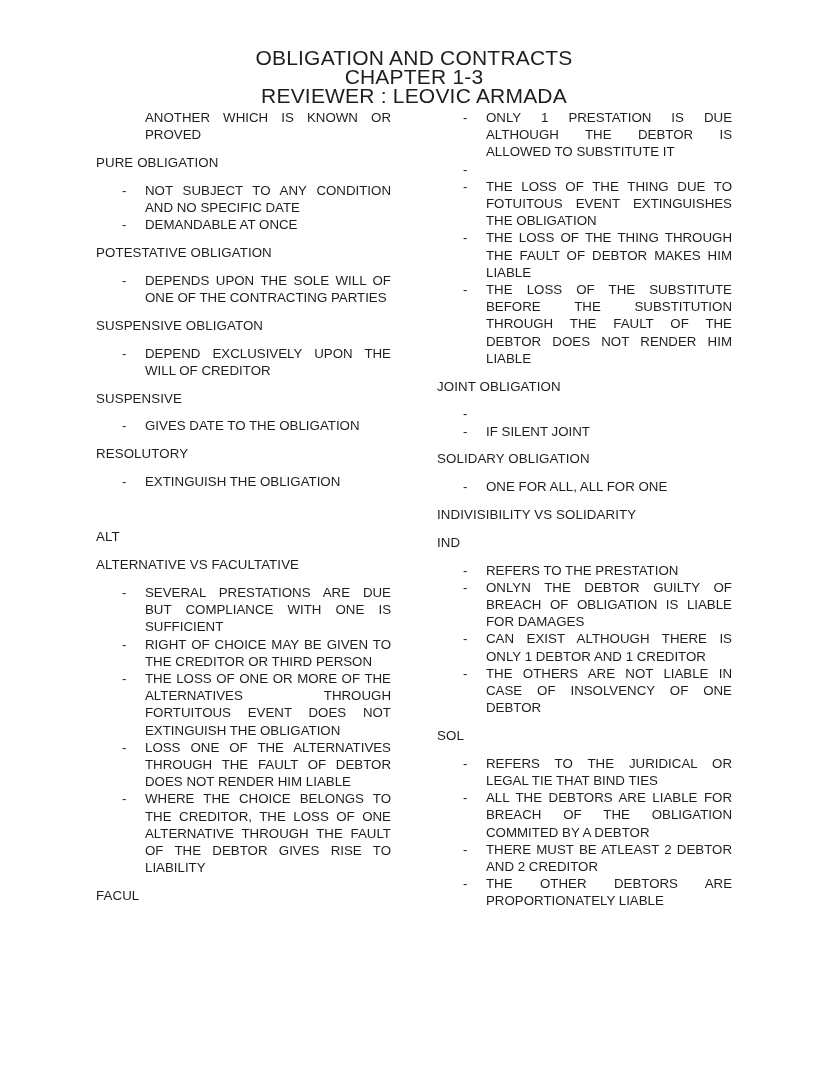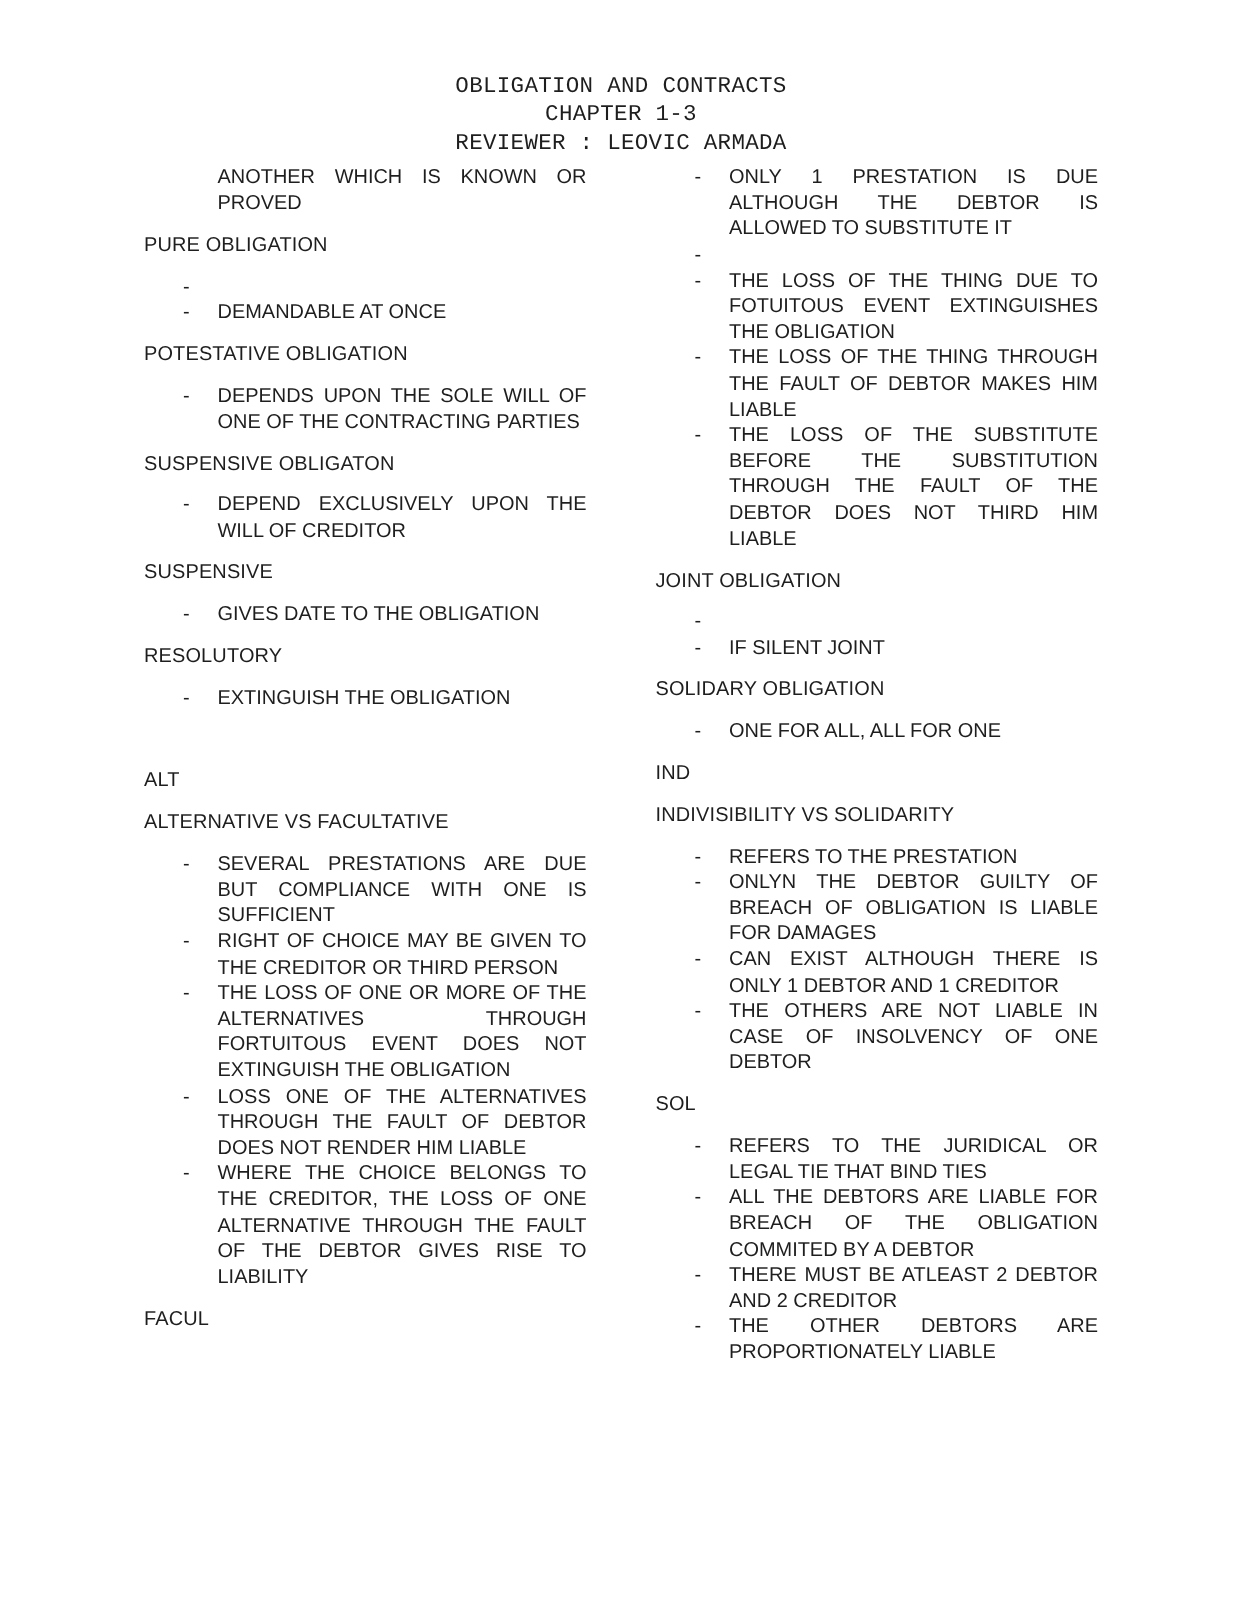--- a/index.html
+++ b/index.html
@@ -13,24 +13,23 @@
     height: 1071px;
     background: #ffffff;
     overflow: hidden;
     font-family: "Liberation Sans", sans-serif;
     color: #1e1e1e;
     -webkit-font-smoothing: antialiased;
   }
   .doc-header {
     padding-top: 48px;
     text-align: center;
-    font-size: 15px;
+    font-size: 21px;
     line-height: 19px;
     letter-spacing: 0.2px;
-    font-family: Liberation Mono, monospace;
   }
   .doc-header .t-line { margin: 0; }
   .columns {
     display: flex;
     margin-top: 4px;
     font-size: 13.3px;
     line-height: 17.2px;
   }
   .column { width: 295px; }
   .column.left  { margin-left: 96px; }
@@ -69,20 +68,21 @@
     <p class="t-line">CHAPTER 1-3</p>
     <p class="t-line">REVIEWER : LEOVIC ARMADA</p>
   </div>
   <div class="columns">
     <div class="column left" id="col-left">
         <p class="para-indent block">ANOTHER WHICH IS KNOWN OR PROVED</p>
         <p class="heading block">PURE OBLIGATION</p>
         <div class="bullets block">
           <div class="bullet-row">
             <span class="bullet-dash">-</span>
+            <span class="bullet-text">NOT SUBJECT TO ANY CONDITION AND NO SPECIFIC DATE</span>
           </div>
           <div class="bullet-row">
             <span class="bullet-dash">-</span>
             <span class="bullet-text">DEMANDABLE AT ONCE</span>
           </div>
         </div>
         <p class="heading block">POTESTATIVE OBLIGATION</p>
         <div class="bullets block">
           <div class="bullet-row">
             <span class="bullet-dash">-</span>
@@ -149,42 +149,42 @@
           <div class="bullet-row">
             <span class="bullet-dash">-</span>
             <span class="bullet-text">THE LOSS OF THE THING DUE TO FOTUITOUS EVENT EXTINGUISHES THE OBLIGATION</span>
           </div>
           <div class="bullet-row">
             <span class="bullet-dash">-</span>
             <span class="bullet-text">THE LOSS OF THE THING THROUGH THE FAULT OF DEBTOR MAKES HIM LIABLE</span>
           </div>
           <div class="bullet-row">
             <span class="bullet-dash">-</span>
-            <span class="bullet-text">THE LOSS OF THE SUBSTITUTE BEFORE THE SUBSTITUTION THROUGH THE FAULT OF THE DEBTOR DOES NOT THIRD HIM LIABLE</span>
+            <span class="bullet-text">THE LOSS OF THE SUBSTITUTE BEFORE THE SUBSTITUTION THROUGH THE FAULT OF THE DEBTOR DOES NOT RENDER HIM LIABLE</span>
           </div>
         </div>
         <p class="heading block">JOINT OBLIGATION</p>
         <div class="bullets block">
           <div class="bullet-row">
             <span class="bullet-dash">-</span>
           </div>
           <div class="bullet-row">
             <span class="bullet-dash">-</span>
             <span class="bullet-text">IF SILENT JOINT</span>
           </div>
         </div>
         <p class="heading block">SOLIDARY OBLIGATION</p>
         <div class="bullets block">
           <div class="bullet-row">
             <span class="bullet-dash">-</span>
             <span class="bullet-text">ONE FOR ALL, ALL FOR ONE</span>
           </div>
         </div>
+        <p class="heading block">INDIVISIBILITY VS SOLIDARITY</p>
         <p class="heading block">IND</p>
-        <p class="heading block">INDIVISIBILITY VS SOLIDARITY</p>
         <div class="bullets block">
           <div class="bullet-row">
             <span class="bullet-dash">-</span>
             <span class="bullet-text">REFERS TO THE PRESTATION</span>
           </div>
           <div class="bullet-row">
             <span class="bullet-dash">-</span>
             <span class="bullet-text">ONLYN THE DEBTOR GUILTY OF BREACH OF OBLIGATION IS LIABLE FOR DAMAGES</span>
           </div>
           <div class="bullet-row">

